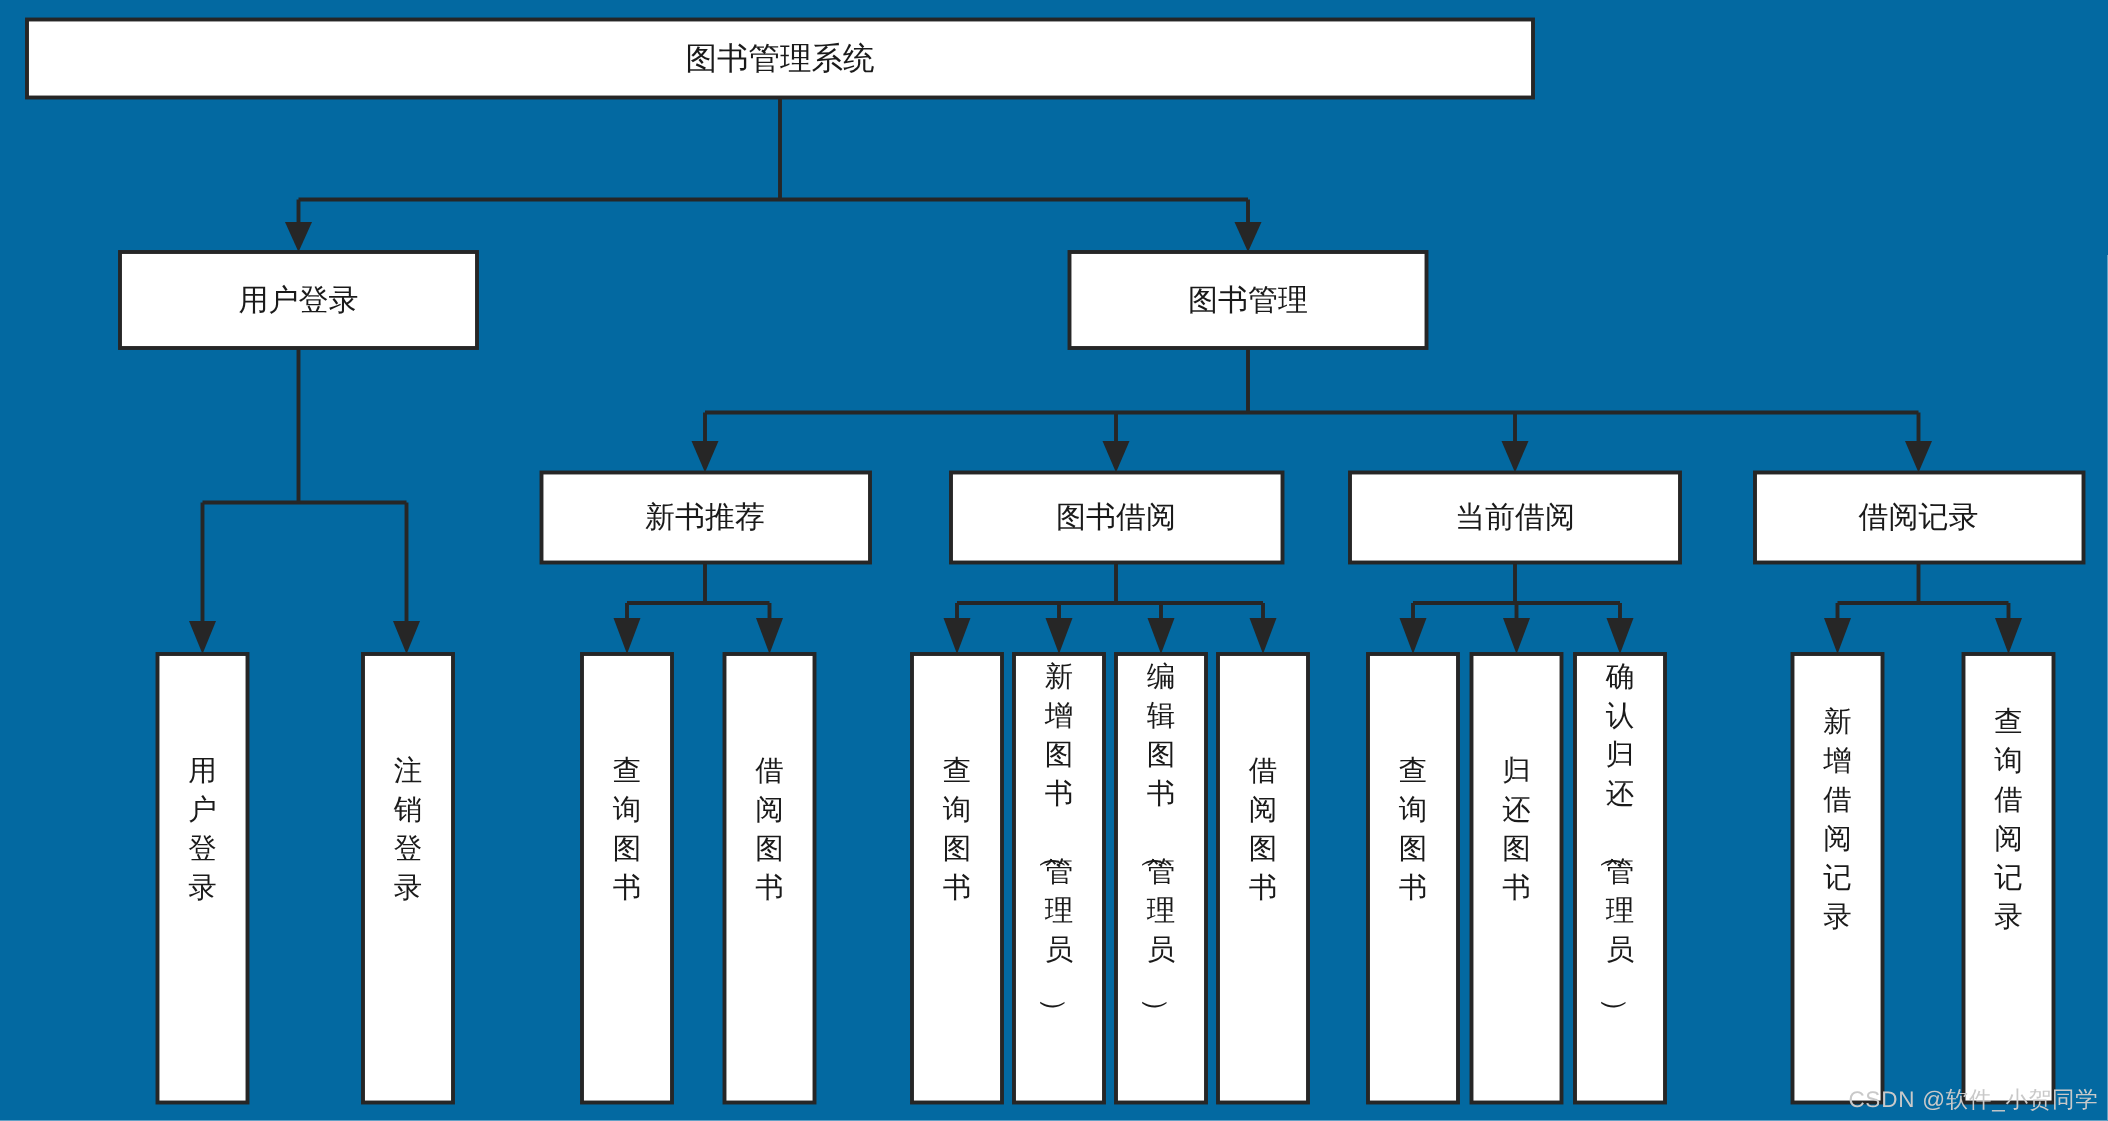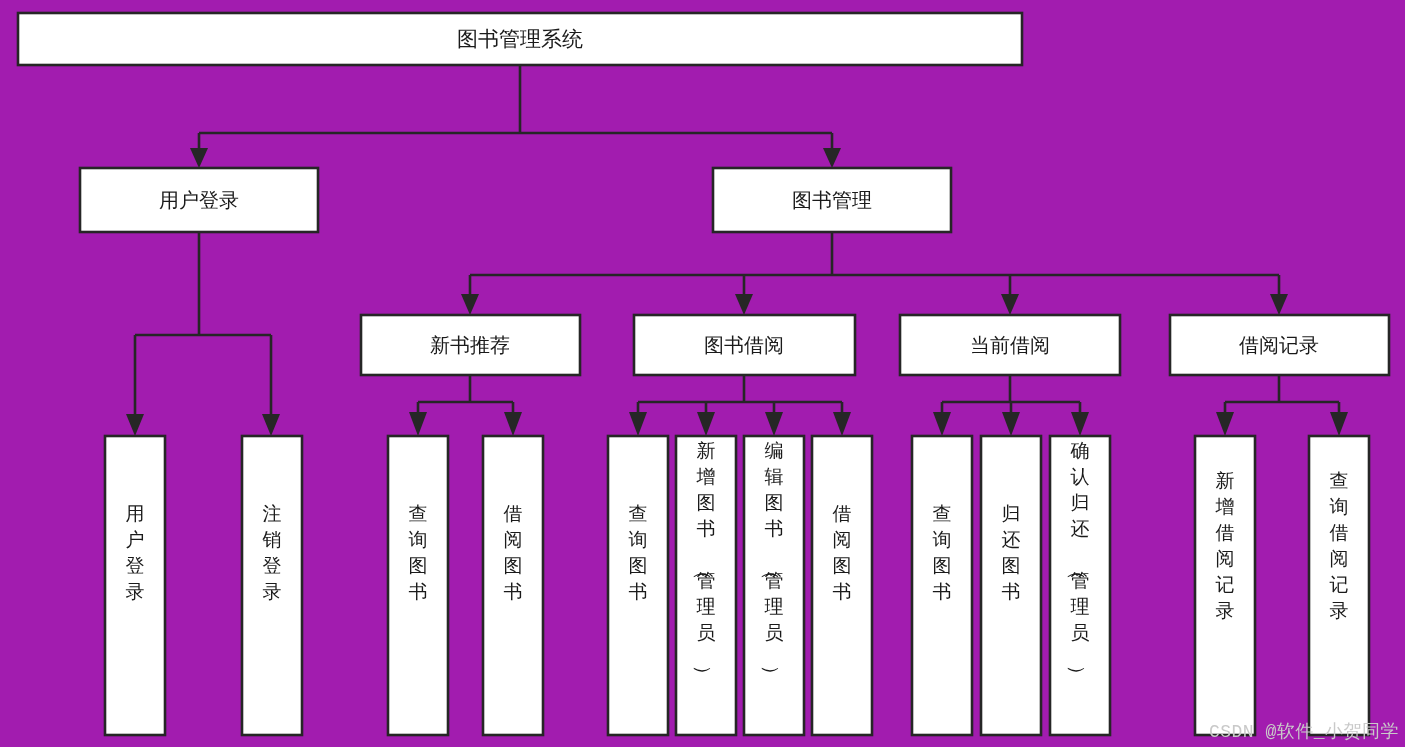--- a/index.html
+++ b/index.html
@@ -11,21 +11,21 @@
   body {
     font-family: "DejaVu Sans", "Liberation Sans", sans-serif;
     width: 1405px;
     height: 747px;
     overflow: hidden;
   }
   #diagram-root {
     position: relative;
     width: 1405px;
     height: 747px;
-    background: #a21caf;
+    background: #0369a1;
   }
   #diagram-svg {
     position: absolute;
     top: 0;
     left: 0;
     width: 1405px;
     height: 747px;
     display: block;
   }
   .node-box {
@@ -57,22 +57,22 @@
   }
   .arrow-head {
     fill: #262626;
     stroke: none;
   }
   .watermark {
     position: absolute;
     right: 6px;
     bottom: 4px;
     color: #c9c9c9;
-    font-size: 18px;
-    font-family: Liberation Mono, monospace;
+    font-size: 15px;
+    font-family: Liberation Sans, sans-serif;
     letter-spacing: 0.5px;
     white-space: nowrap;
     user-select: none;
   }
 </style>
 </head>
 <body>
 
 <div id="diagram-root">
 

